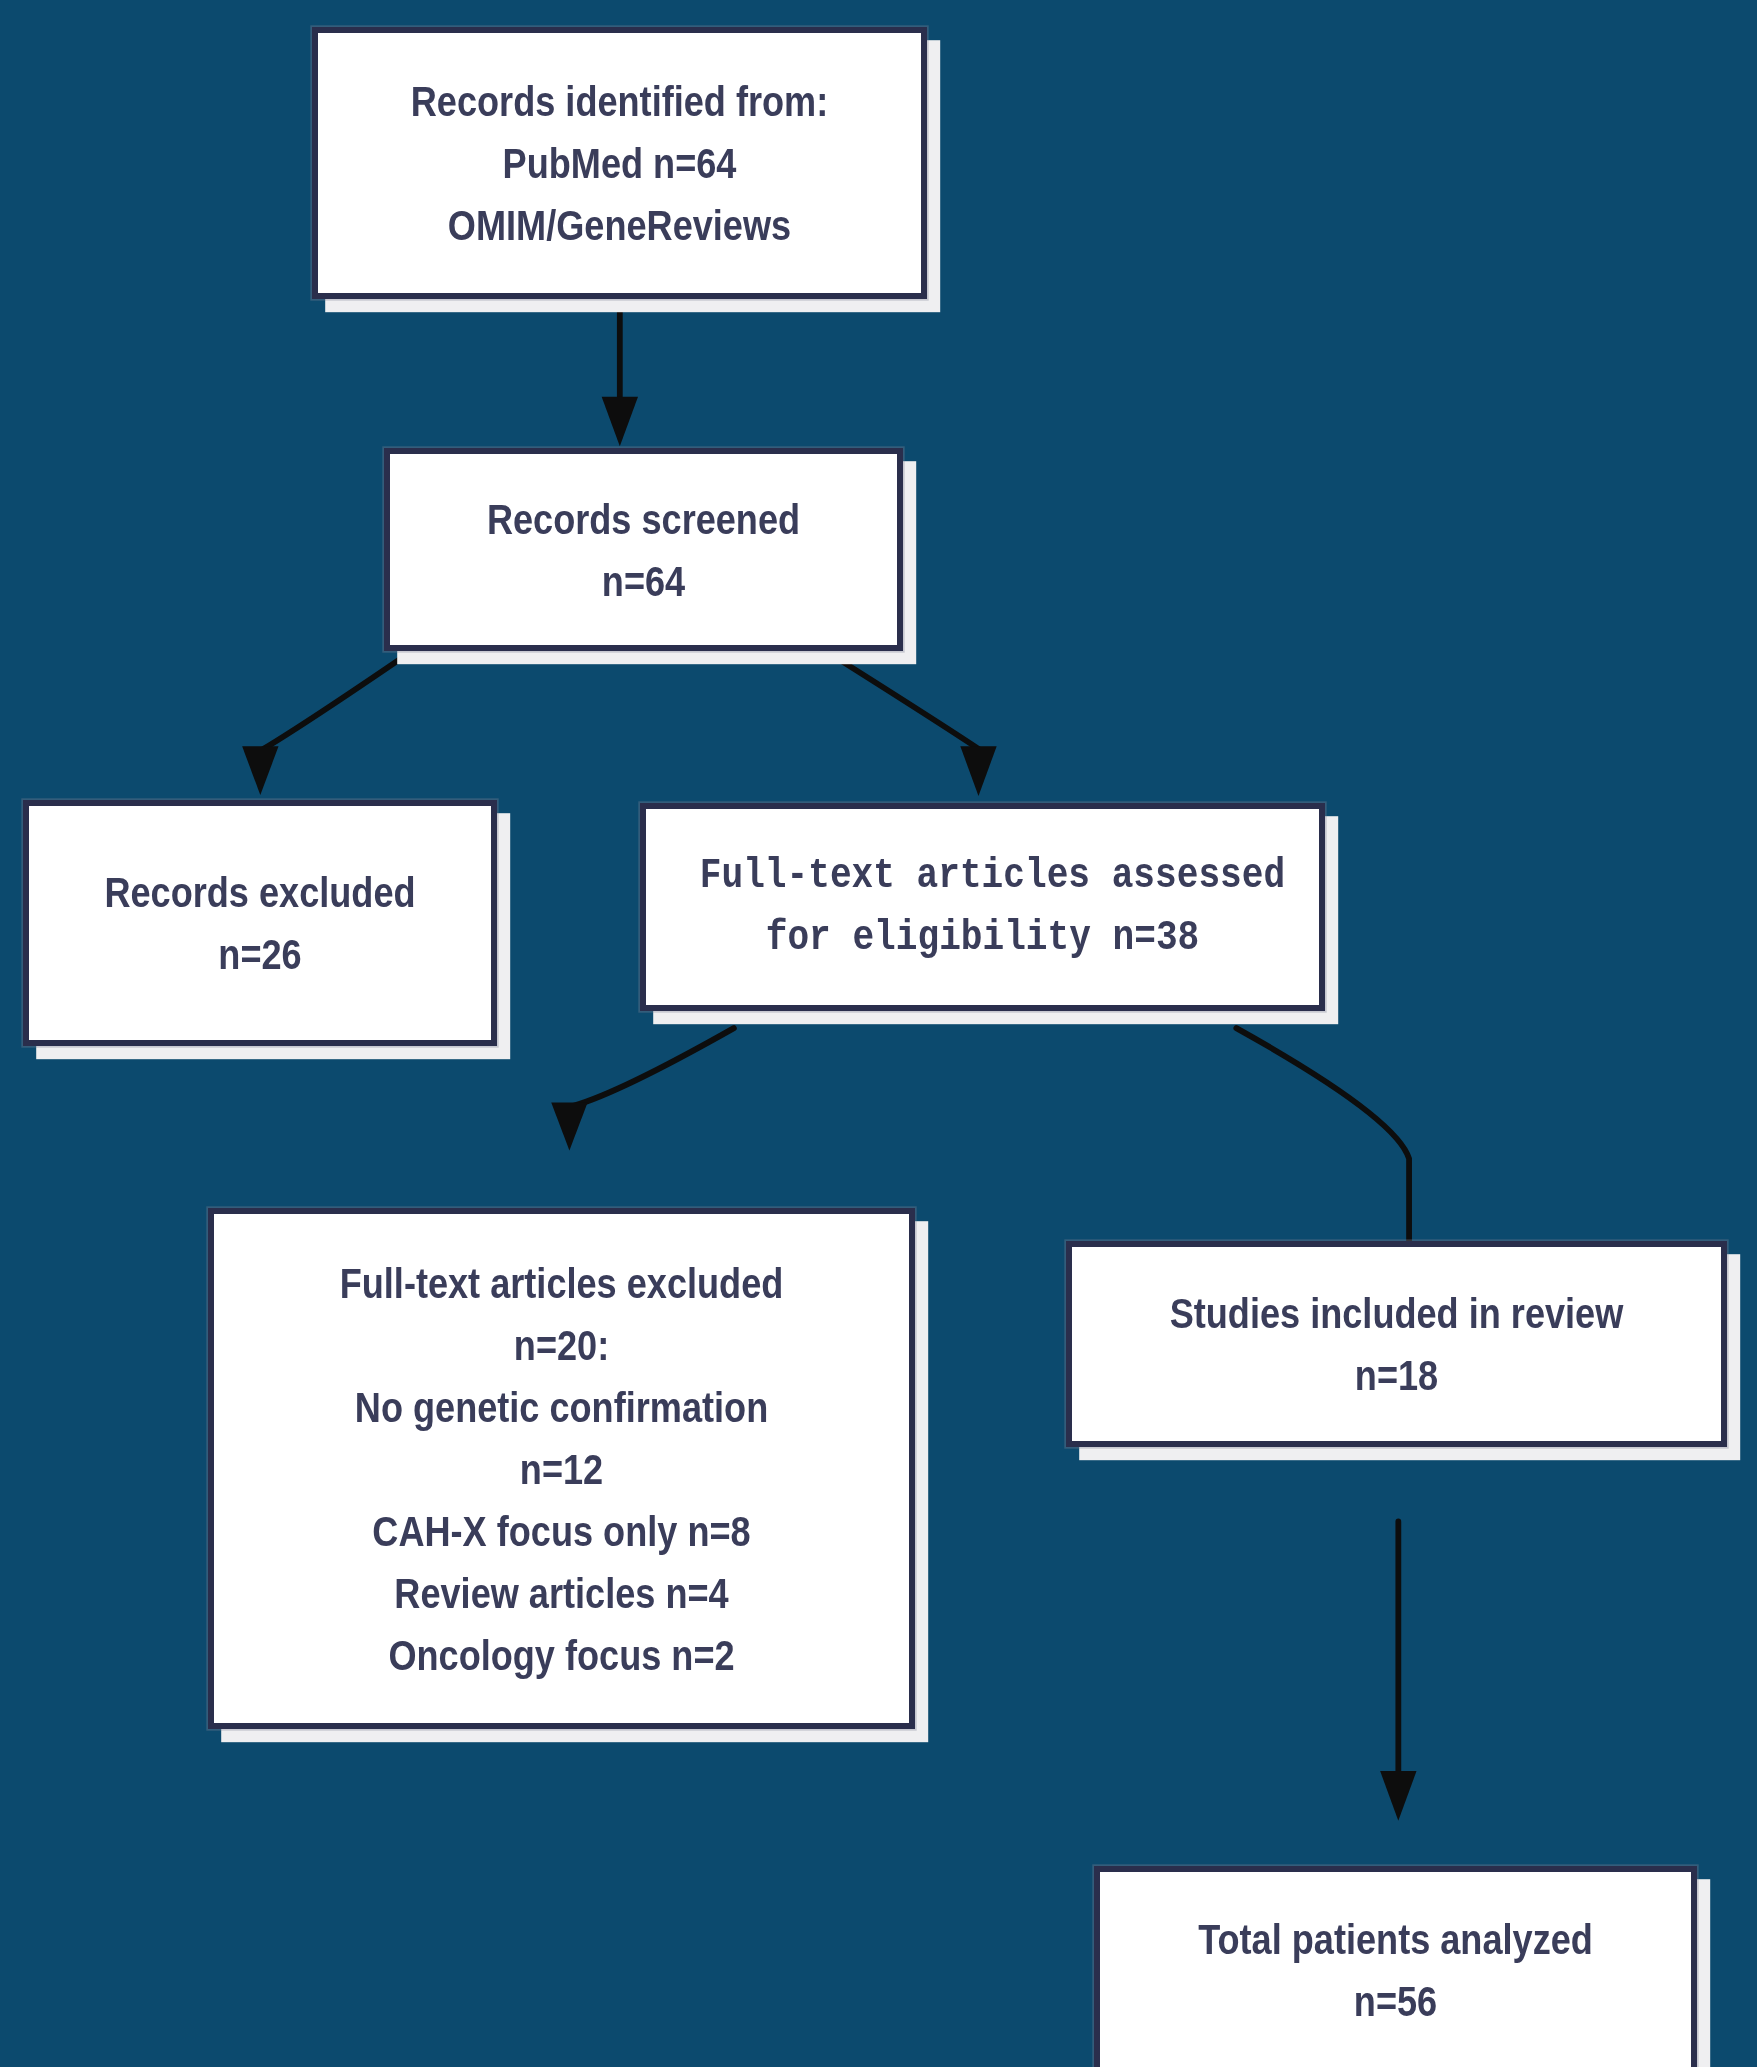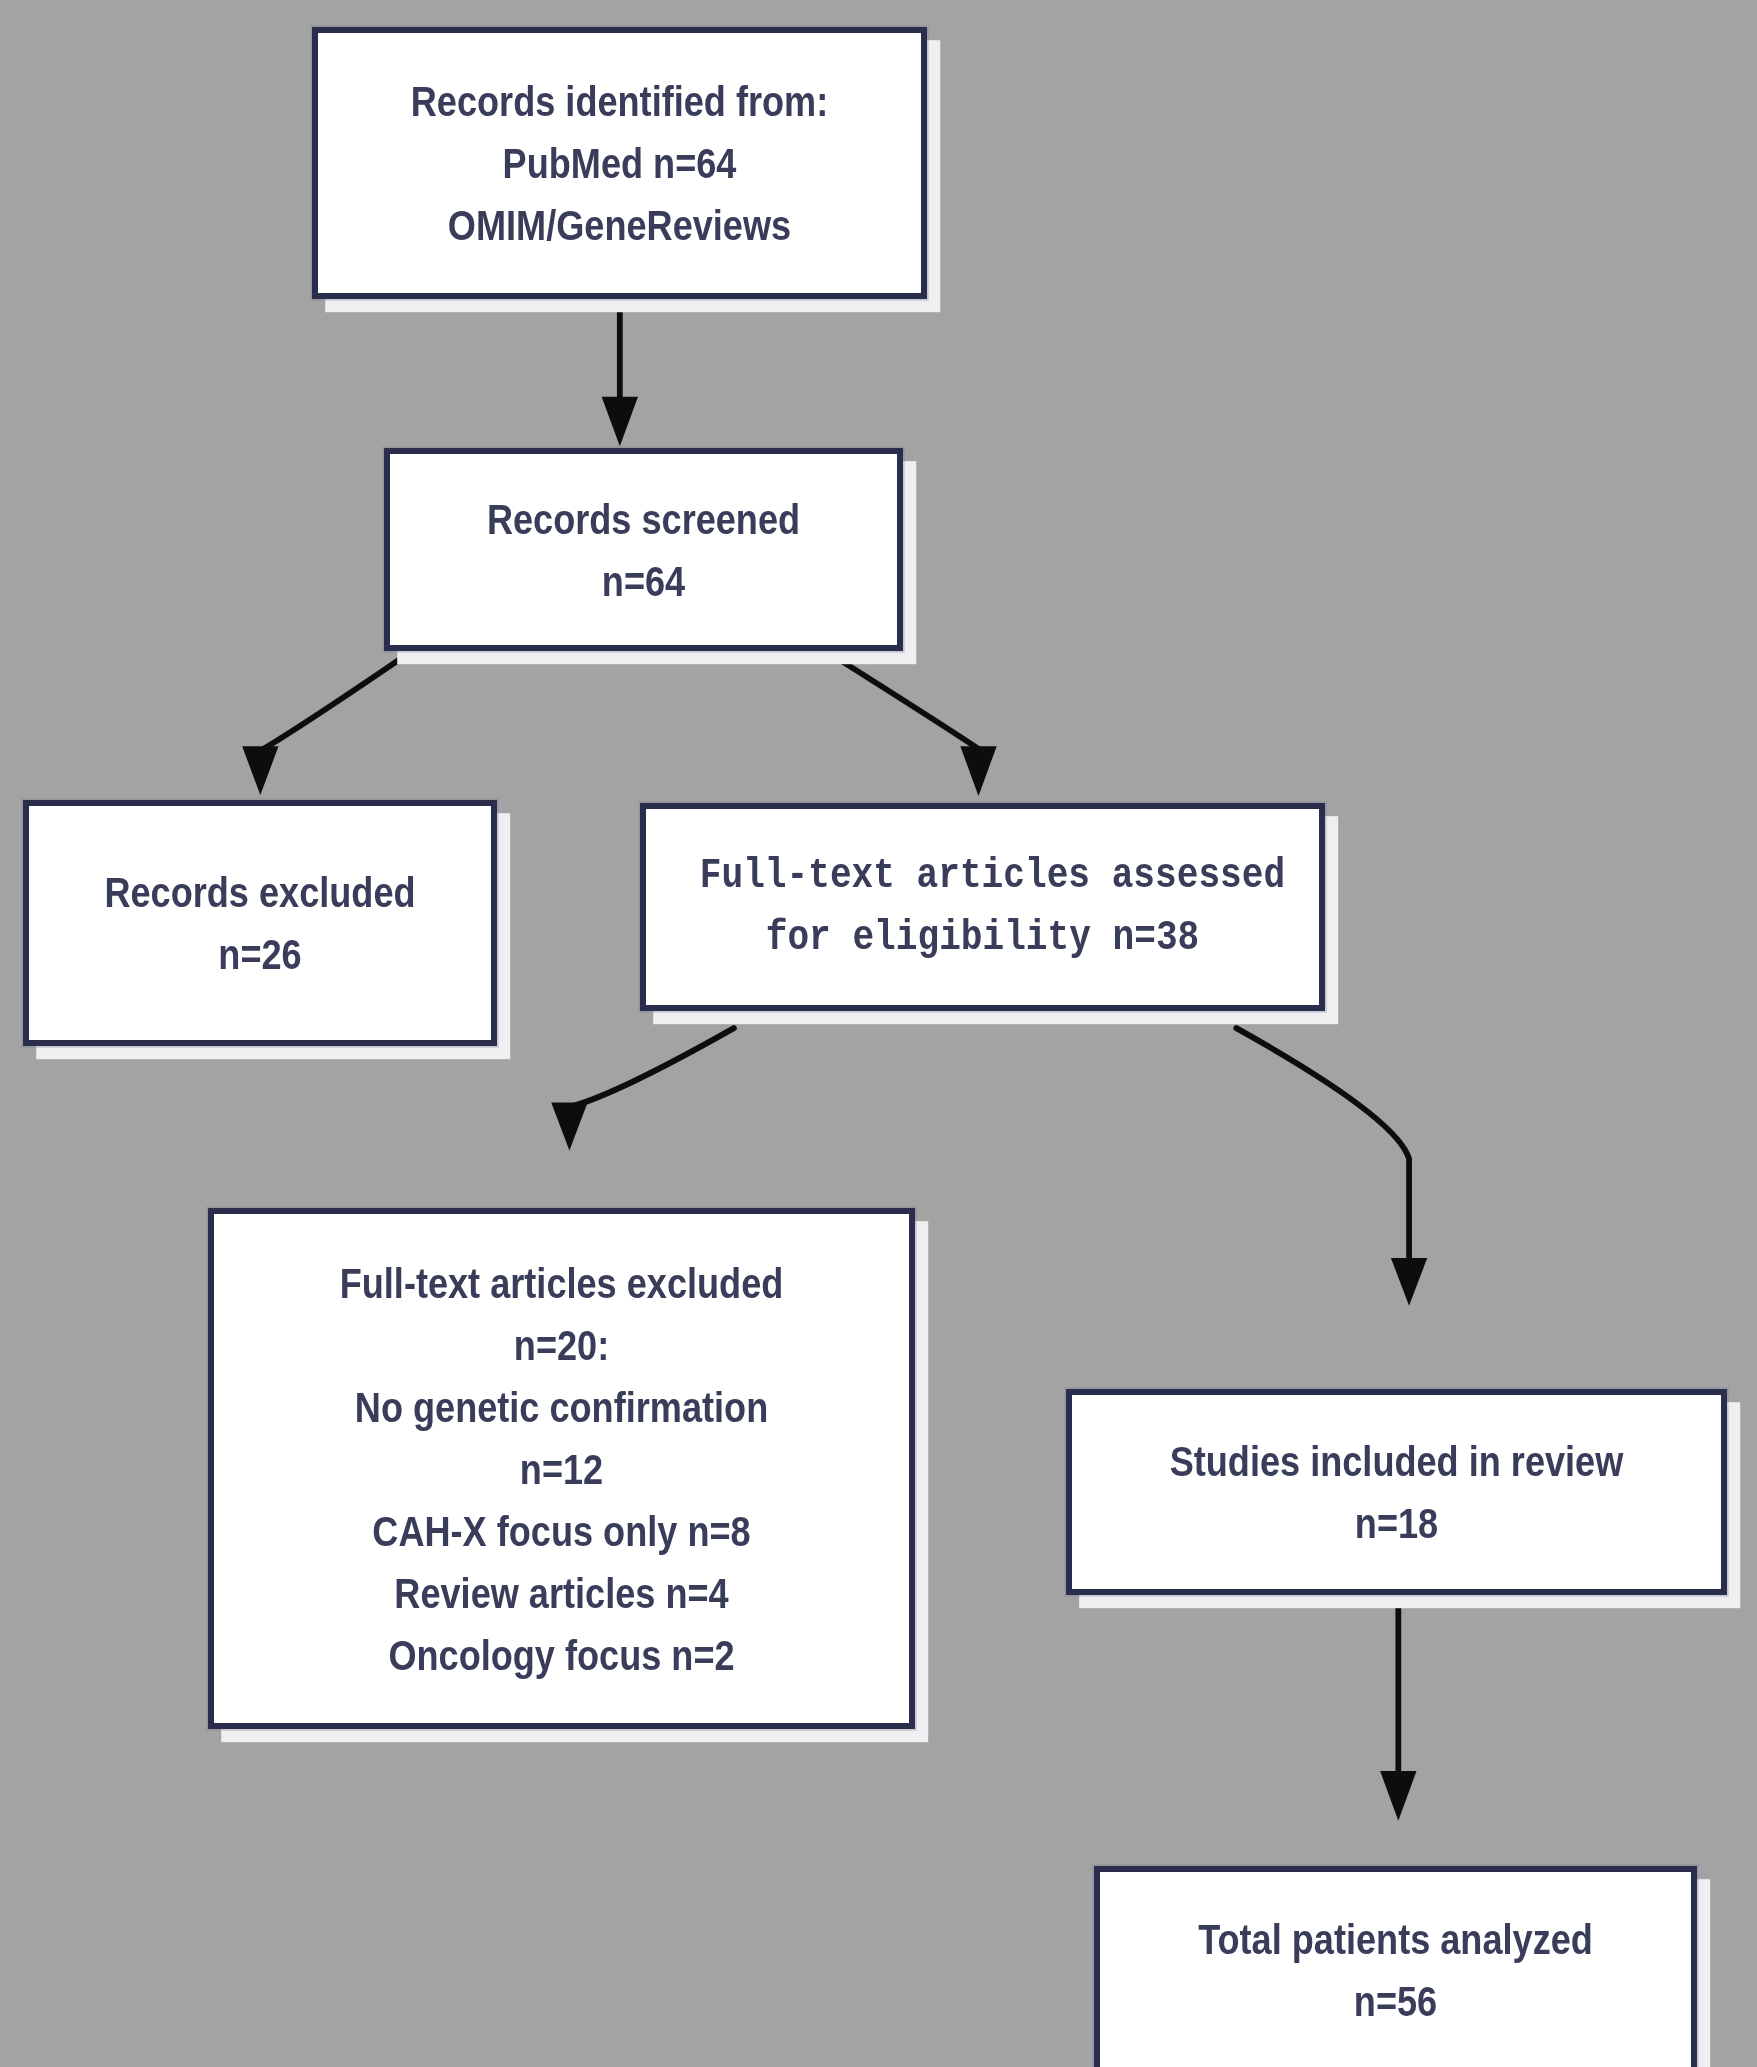--- a/index.html
+++ b/index.html
@@ -4,21 +4,21 @@
 <style>
   html, body {
     margin: 0;
     padding: 0;
     background: #ffffff;
   }
   .canvas {
     position: relative;
     width: 1757px;
     height: 2067px;
-    background: #a3a3a3;
+    background: #0c4a6e;
     font-family: "Liberation Sans", "DejaVu Sans", sans-serif;
     overflow: hidden;
   }
   .flow-box {
     position: absolute;
     box-sizing: border-box;
     background: #ffffff;
     border: 6.6px solid #2a2e4c;
     box-shadow: 0 0 0 1.7px rgba(125,128,150,0.35), 13.2px 13.2px 0 #efeff1;
     display: flex;
@@ -56,21 +56,21 @@
   .arrow-head {
     fill: #0d0d0d;
     stroke: none;
   }
   
   #box-records-identified { left: 312px; top: 27px;   width: 615px; height: 272px; }
   #box-records-screened   { left: 384px; top: 448px;  width: 519px; height: 203px; }
   #box-records-excluded   { left: 23px;  top: 800px;  width: 474px; height: 246px; }
   #box-fulltext-assessed  { left: 640px; top: 803px;  width: 685px; height: 208px; font-family: Liberation Mono, monospace; }
   #box-fulltext-excluded  { left: 208px; top: 1208px; width: 707px; height: 521px; }
-  #box-studies-included   { left: 1066px; top: 1389px; width: 661px; height: 206px; }
+  #box-studies-included   { left: 1066px; top: 1241px; width: 661px; height: 206px; }
   #box-total-patients     { left: 1094px; top: 1828px; width: 603px; height: 207px; margin-top: 38px; }
 </style>
 </head>
 <body>
 
 <div class="canvas">
 
   <svg class="arrow-layer" viewBox="0 0 2126 2501" aria-hidden="true">
     <g>
       <path class="arrow-stroke" d="M750,366 L750,484"></path>

